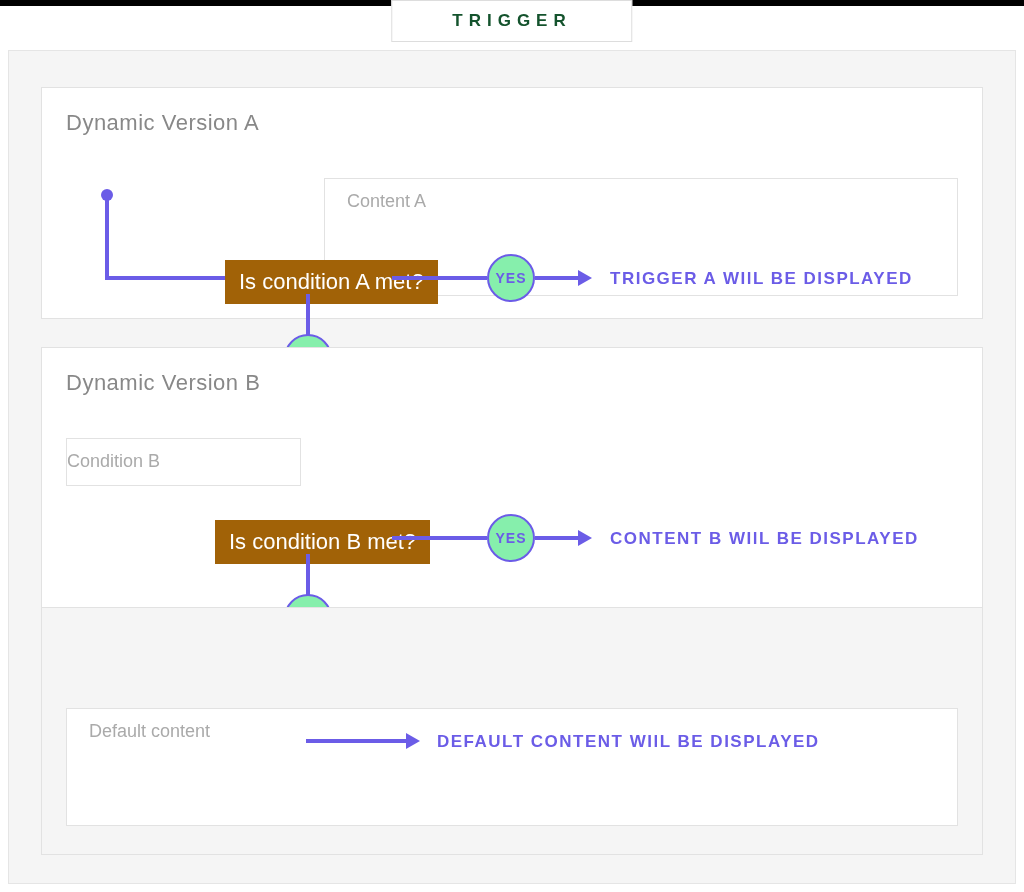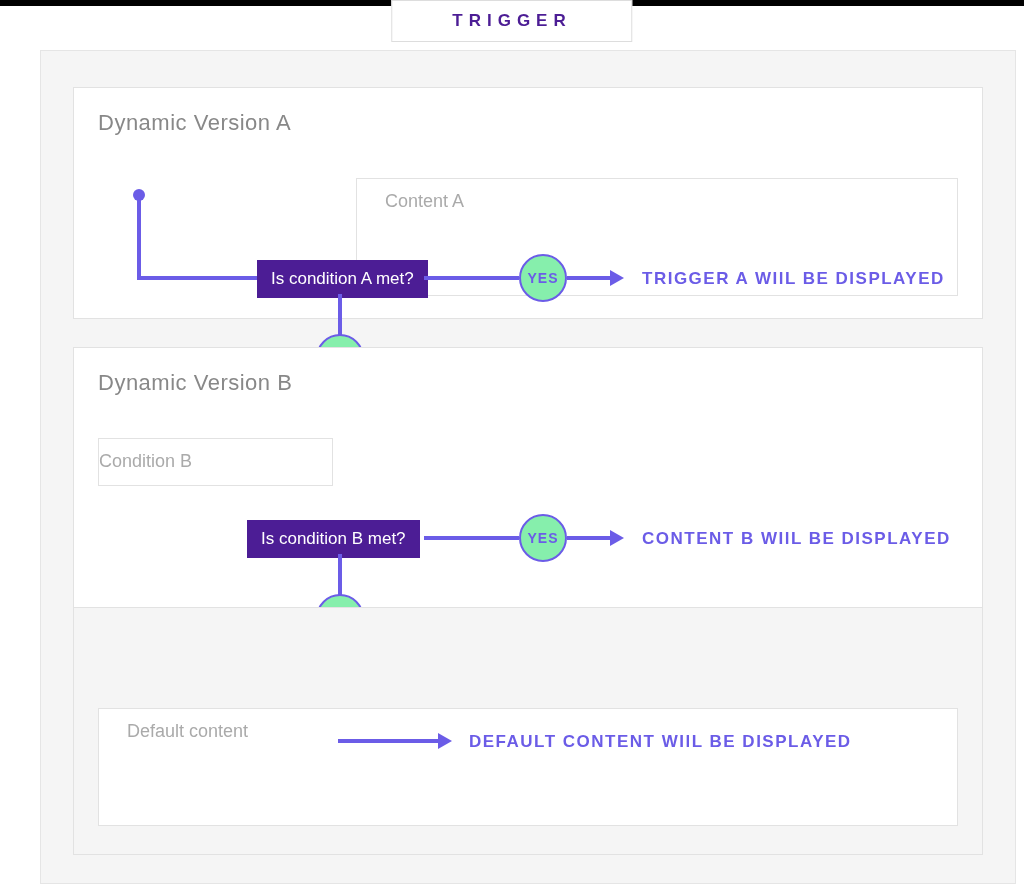--- a/index.html
+++ b/index.html
@@ -17,29 +17,28 @@
   }
   .trigger-badge {
     position: absolute;
     top: 0px;
     left: 50%; transform: translateX(-50%);
     background: #fff;
     border: 1px solid #ddd;
     padding: 10px 60px;
     font-weight: 700;
     letter-spacing: 6px;
-    color: #4c1d95;
+    color: #14532d;
     font-size: 17px;
   }
   .canvas {
     position: absolute;
     top: 50px; left: 8px; right: 8px; bottom: 8px;
     background: #f5f5f5;
     border: 1px solid #e5e5e5;
-    margin-left: 32px;
   }
   .panel {
     position: absolute;
     left: 32px; right: 32px;
     border: 1px solid #e2e2e2;
   }
   .panel.white { background: #fff; }
   .panel.grey  { background: #f5f5f5; }
   .panel-title {
     position: absolute;
@@ -55,36 +54,36 @@
     height: 48px;
     padding: 12px 0 0 60px;
     font-size: 18px;
     color: #aaa;
     text-align: left;
   }
   .content-box {
     position: absolute;
     background: #fff;
     border: 1px solid #e2e2e2;
-    padding: 12px 0 0 28px;
+    padding: 12px 0 0 22px;
     font-size: 18px;
     color: #aaa;
     text-align: left;
   }
   .dot {
     position: absolute;
     width: 12px; height: 12px;
     border-radius: 50%;
     background: #6b5ce7;
   }
   .question {
     position: absolute;
-    background: #4c1d95;
+    background: #a16207;
     color: #fff;
-    font-size: 17px;
+    font-size: 22px;
     padding: 9px 14px;
     white-space: nowrap;
   }
   .badge {
     position: absolute;
     width: 48px; height: 48px;
     border-radius: 50%;
     background: #86efac;
     border: 2px solid #6b5ce7;
     color: #6b5ce7;

